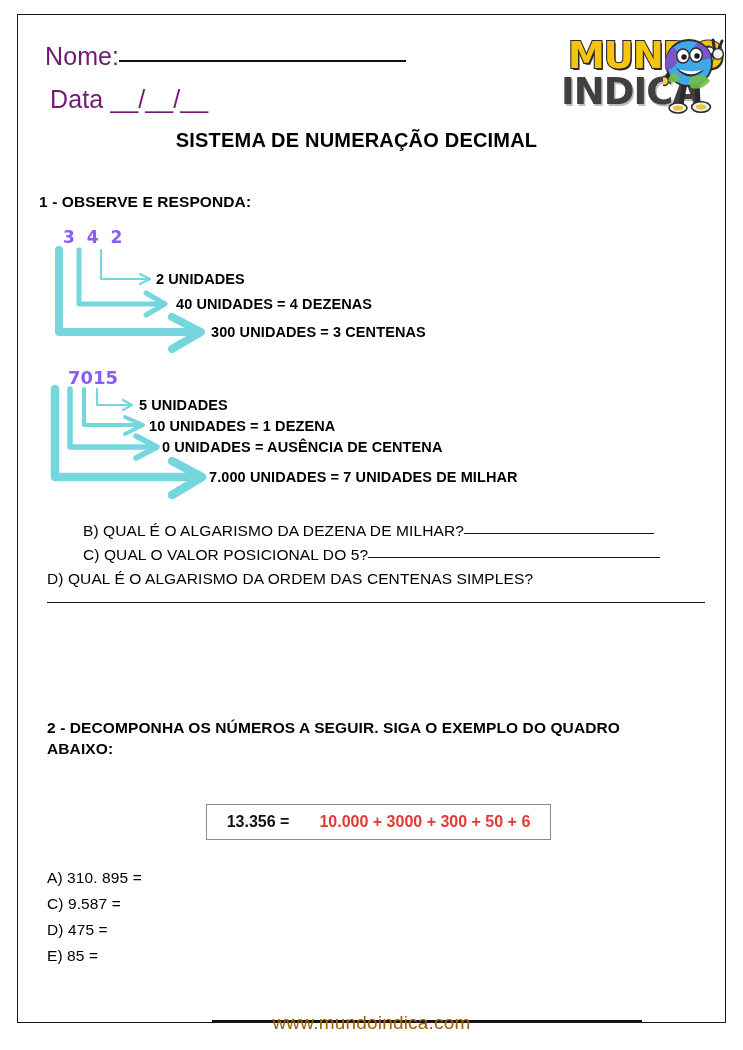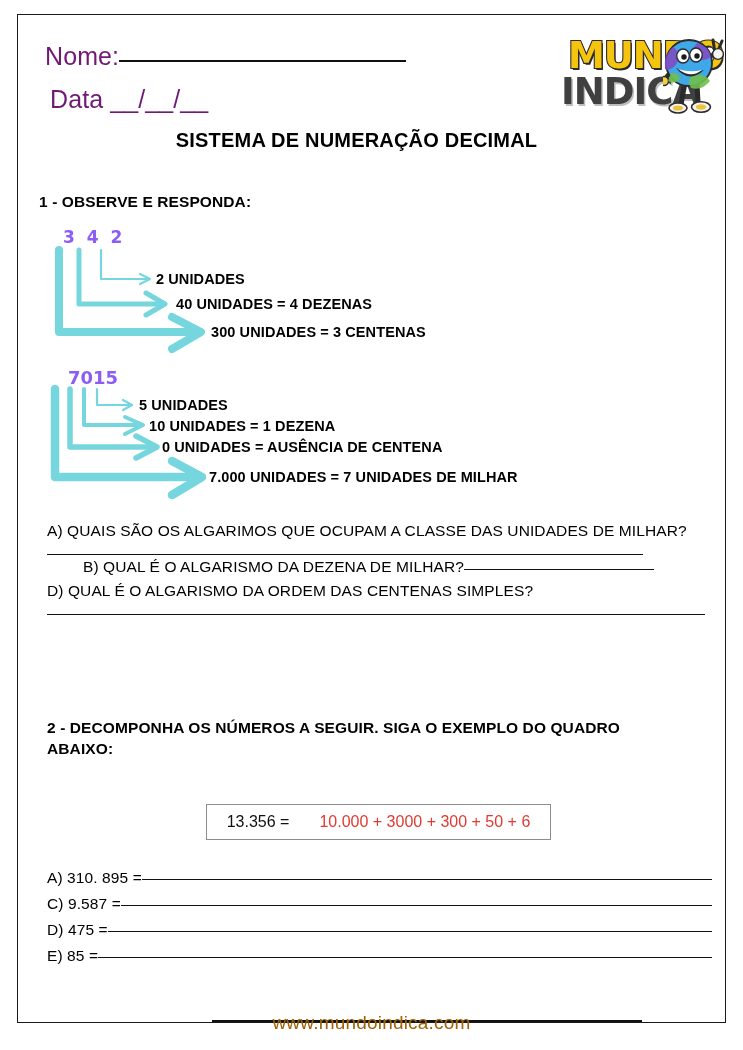--- a/index.html
+++ b/index.html
@@ -144,41 +144,42 @@
   #example-box {
     position: absolute;
     left: 188px; top: 789px;
     width: 345px; height: 36px;
     border: 1.3px solid #8d8d8d;
     background: #fff;
     display: flex;
     align-items: center;
     justify-content: center;
     font-size: 16px;
-    font-weight: normal;
+    font-weight: bold;
     white-space: nowrap;
     gap: 25px;
   }
   #example-left { color: #111; }
   #example-right { color: #E03A32; margin-left: 5px; }
 
   
   #declist {
     position: absolute;
     left: 29px; top: 855px;
     width: 665px;
     font-size: 15.5px;
     line-height: 1.0;
     letter-spacing: .1px;
   }
   #declist .drow {
     display: flex;
     align-items: baseline;
     height: 26px;
     white-space: nowrap;
+    flex-direction: column;
   }
   #declist .dlabel { flex: 0 0 auto; }
   #declist .dline {
     flex: 1 1 auto;
     border-bottom: 1.6px solid #111;
     height: 1px;
     position: relative;
     top: -3px;
   }
 
@@ -285,26 +286,25 @@
       <path d="M133 94 L163 110 L133 128" stroke="#76D6DE" stroke-width="8.5" fill="none" stroke-linecap="round" stroke-linejoin="round"></path>
     </svg>
 
     <div class="pv-label" style="left:100px; top:30px;">5 UNIDADES</div>
     <div class="pv-label" style="left:110px; top:51px;">10 UNIDADES = 1 DEZENA</div>
     <div class="pv-label" style="left:123px; top:72px;">0 UNIDADES = AUSÊNCIA DE CENTENA</div>
     <div class="pv-label" style="left:170px; top:102px;">7.000 UNIDADES = 7 UNIDADES DE MILHAR</div>
   </div>
 
   <div id="qblock1">
-    <div class="q">
-      <span>A) QUAIS SÃO OS ALGARIMOS QUE OCUPAM A CLASSE DAS UNIDADES DE MILHAR?</span>
-      <span class="ansline-full" style="width:596px;"></span>
-    </div>
     <div class="q qwrap">
       <span>B) QUAL É O ALGARISMO DA DEZENA DE MILHAR?</span><span class="ansline" style="width:190px;"></span>
+    </div>
+    <div class="q qwrap">
+      <span>C) QUAL O VALOR POSICIONAL DO 5?</span><span class="ansline" style="width:292px;"></span>
     </div>
     <div class="q">
       <span>D) QUAL É O ALGARISMO DA ORDEM DAS CENTENAS SIMPLES?</span>
       <span class="ansline-full" style="width:658px;"></span>
     </div>
   </div>
 
   <div class="sec-head" id="sec2-head">2 - DECOMPONHA OS NÚMEROS A SEGUIR. SIGA O EXEMPLO DO QUADRO ABAIXO:</div>
 
   <div id="example-box">

